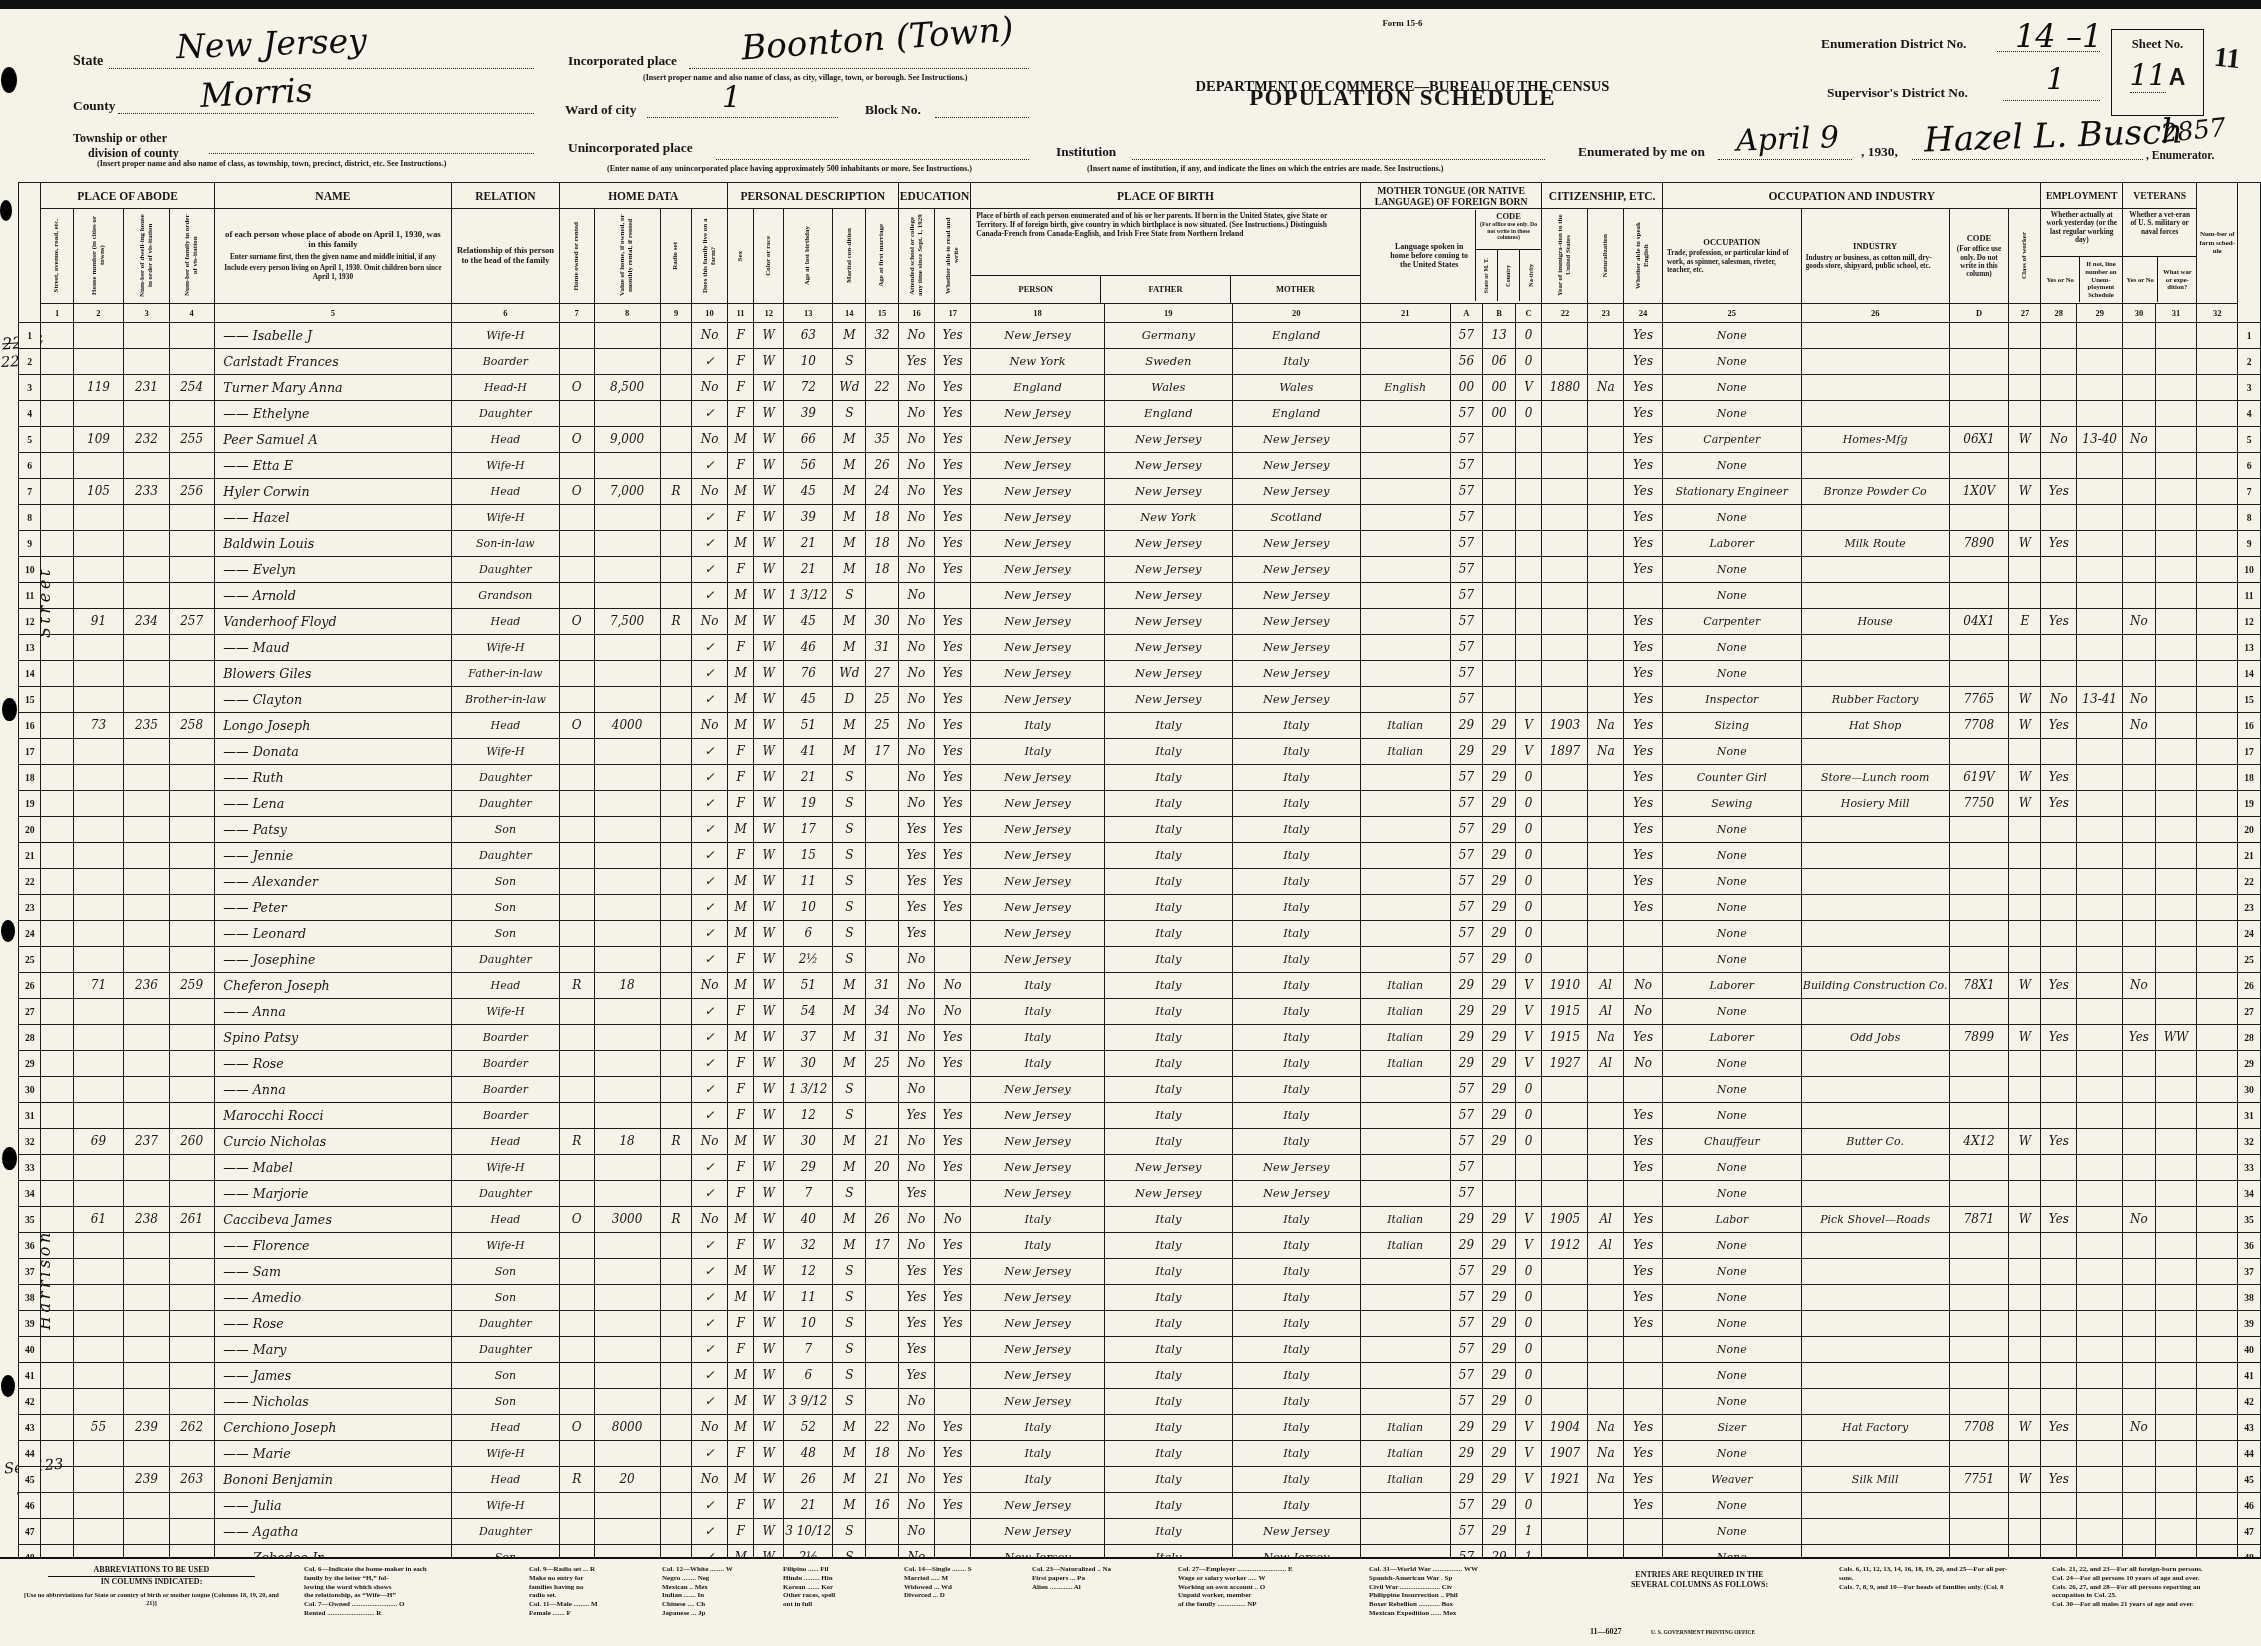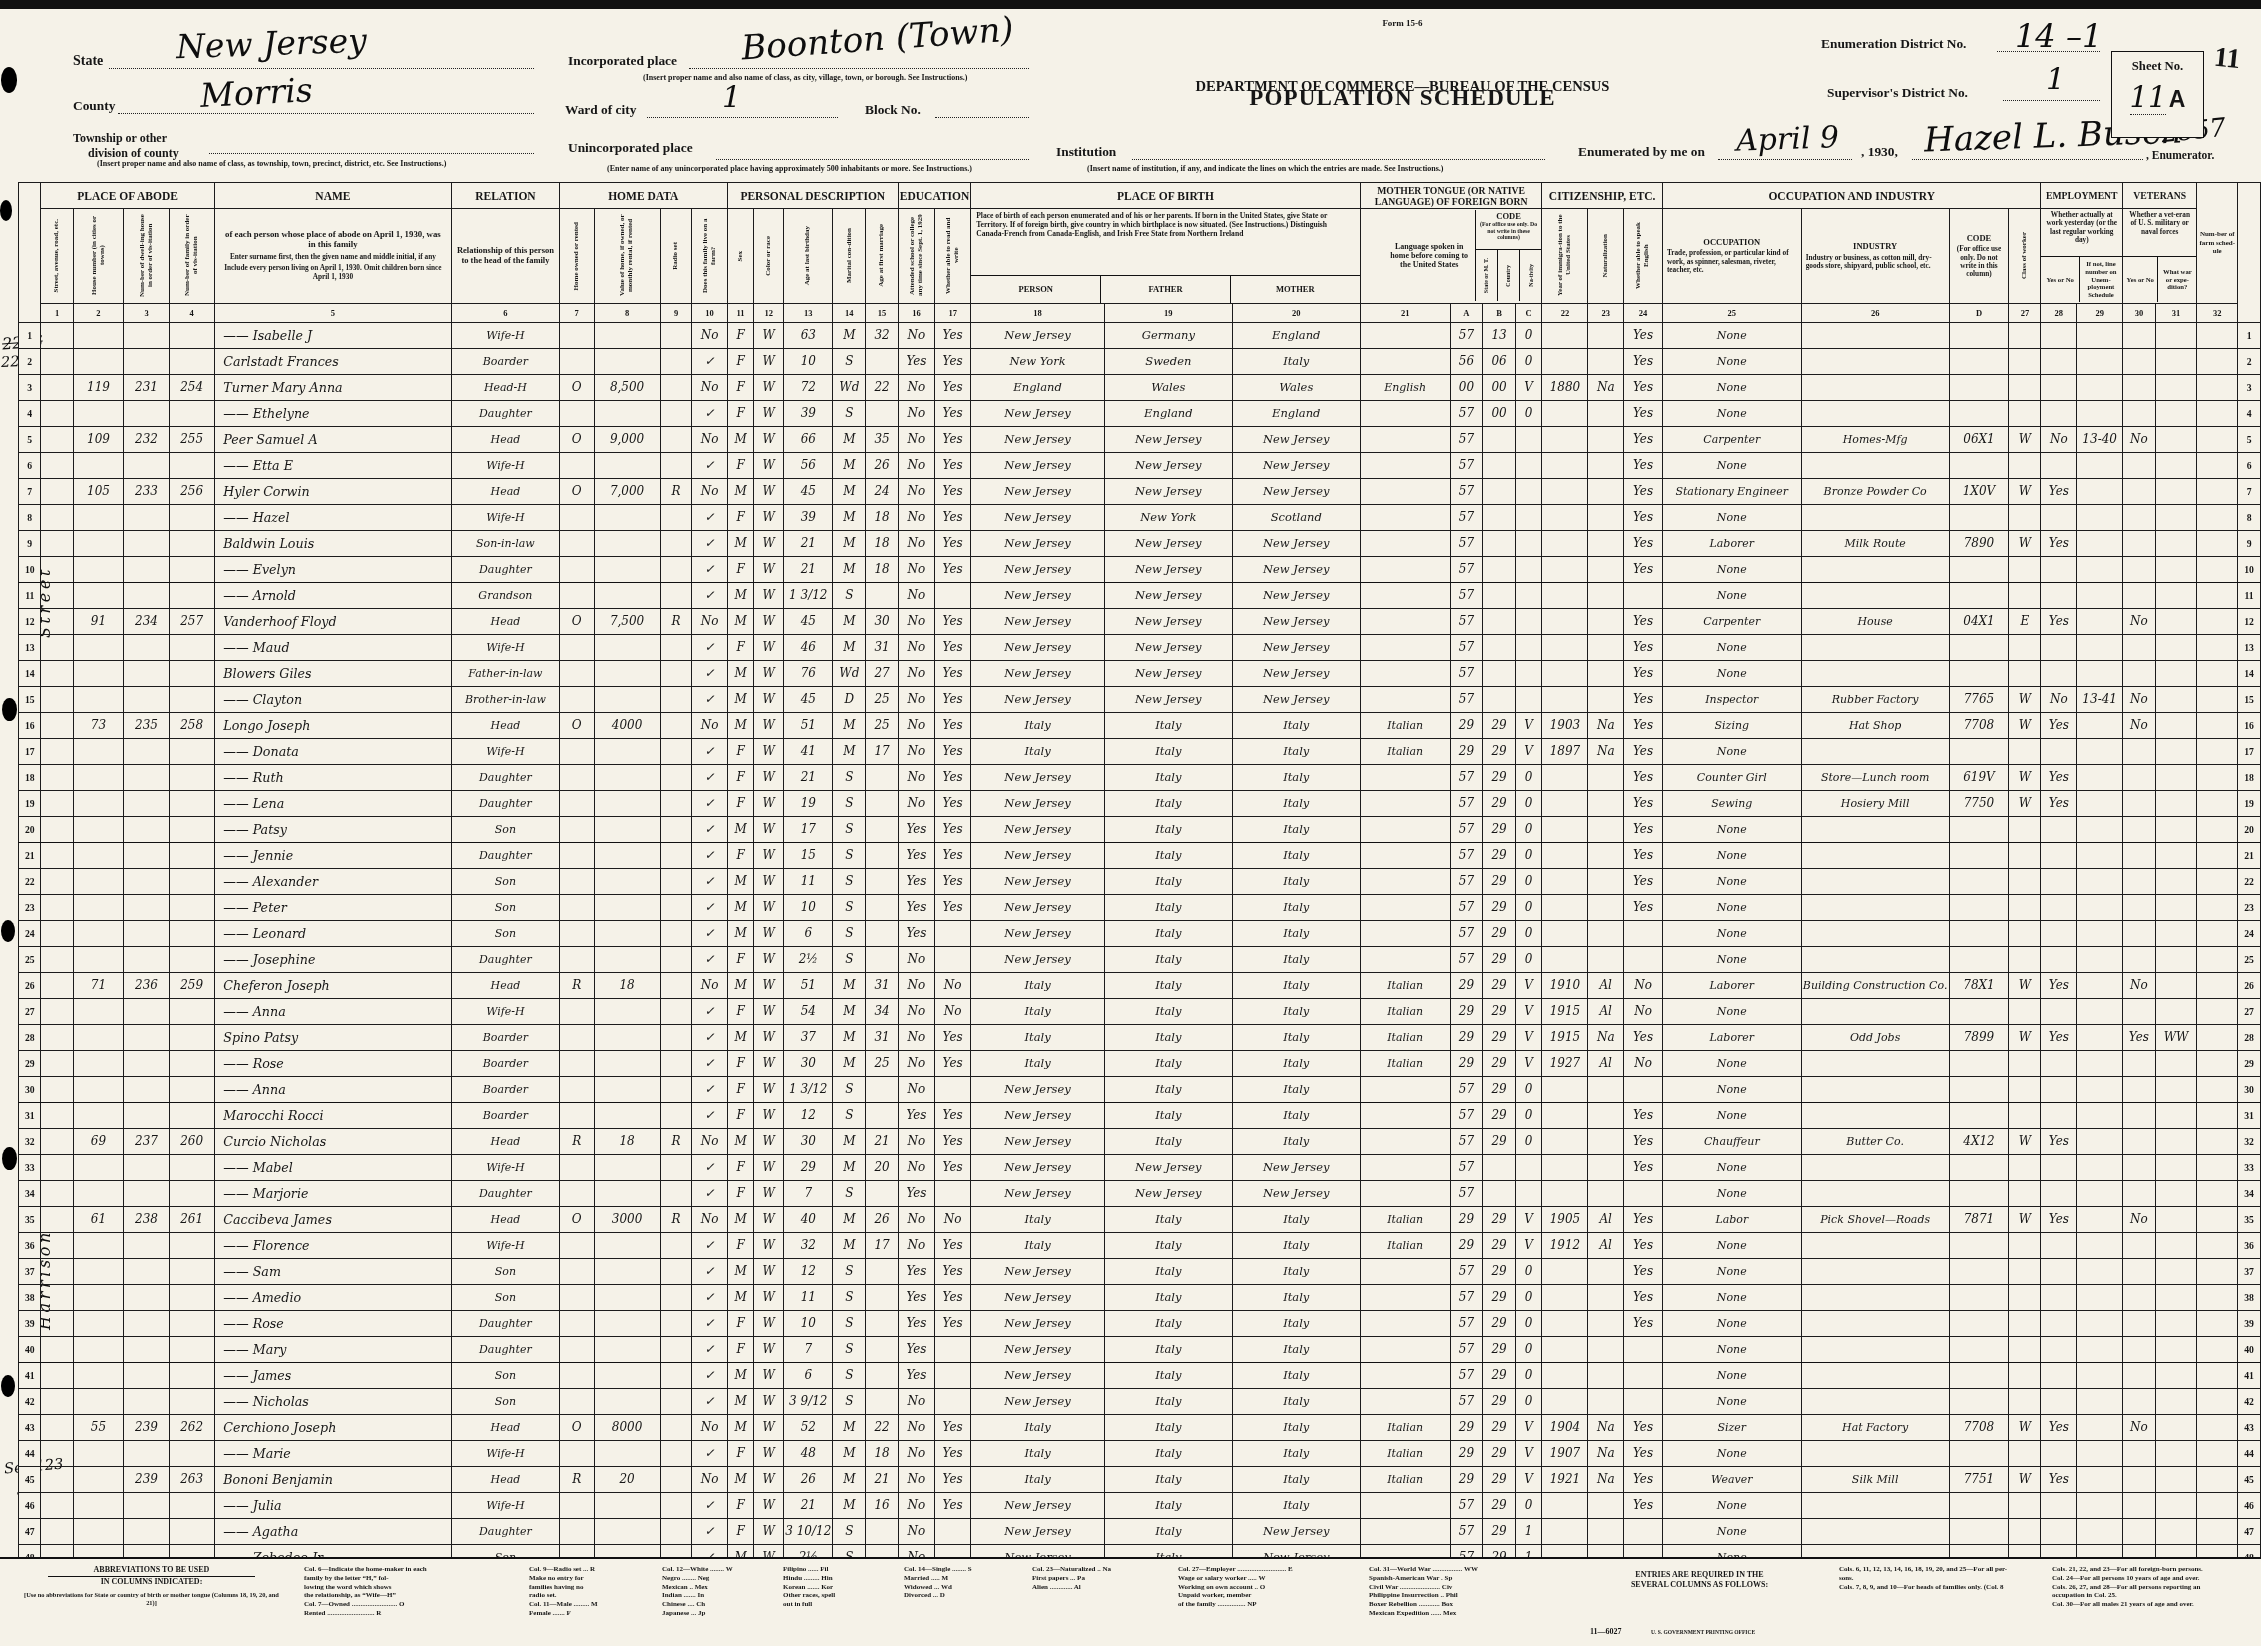--- a/index.html
+++ b/index.html
@@ -136,21 +136,21 @@
   <div class="hw" style="position:absolute;left:2161px;top:115px;font-size:25.5px;transform:rotate(-6deg);">2857</div>
 
   <div class="fh" style="left:1821px;top:36px;font-size:13.4px;">Enumeration District No.</div>
   <div class="dotline" style="position:absolute;left:1997px;top:51px;width:103px;"></div>
   <div class="hw" style="position:absolute;left:2015px;top:17px;font-size:32px;">14 –1</div>
 
   <div class="fh" style="left:1827px;top:85px;font-size:13.4px;">Supervisor's District No.</div>
   <div class="dotline" style="position:absolute;left:2003px;top:100px;width:97px;"></div>
   <div class="hw" style="position:absolute;left:2046px;top:61px;font-size:30px;">1</div>
 
-  <div class="sheetbox" style="left:2111px;top:29px;width:91px;height:85px;margin-top:22px;">
+  <div class="sheetbox" style="left:2111px;top:29px;width:91px;height:85px;">
     <div style="font-size:12.7px;font-weight:bold;margin-top:7.3px;">Sheet No.</div>
     <div style="margin-top:6px;">
       <span class="hw" style="font-size:29px;border-bottom:1.2px dotted #222;">11</span>
       <span style="font-size:23px;font-weight:bold;font-family:'Liberation Sans',sans-serif;">A</span>
     </div>
   </div>
   <div class="fh" style="left:2214px;top:42px;font-size:28px;transform:rotate(6deg);">11</div>
 
   <div class="hw strike" style="position:absolute;left:2.4px;top:333px;font-size:16px;transform:rotate(-4deg);">2226</div>
   <div class="hw" style="position:absolute;left:1.2px;top:352px;font-size:14.6px;transform:rotate(-3deg);">2223</div>

